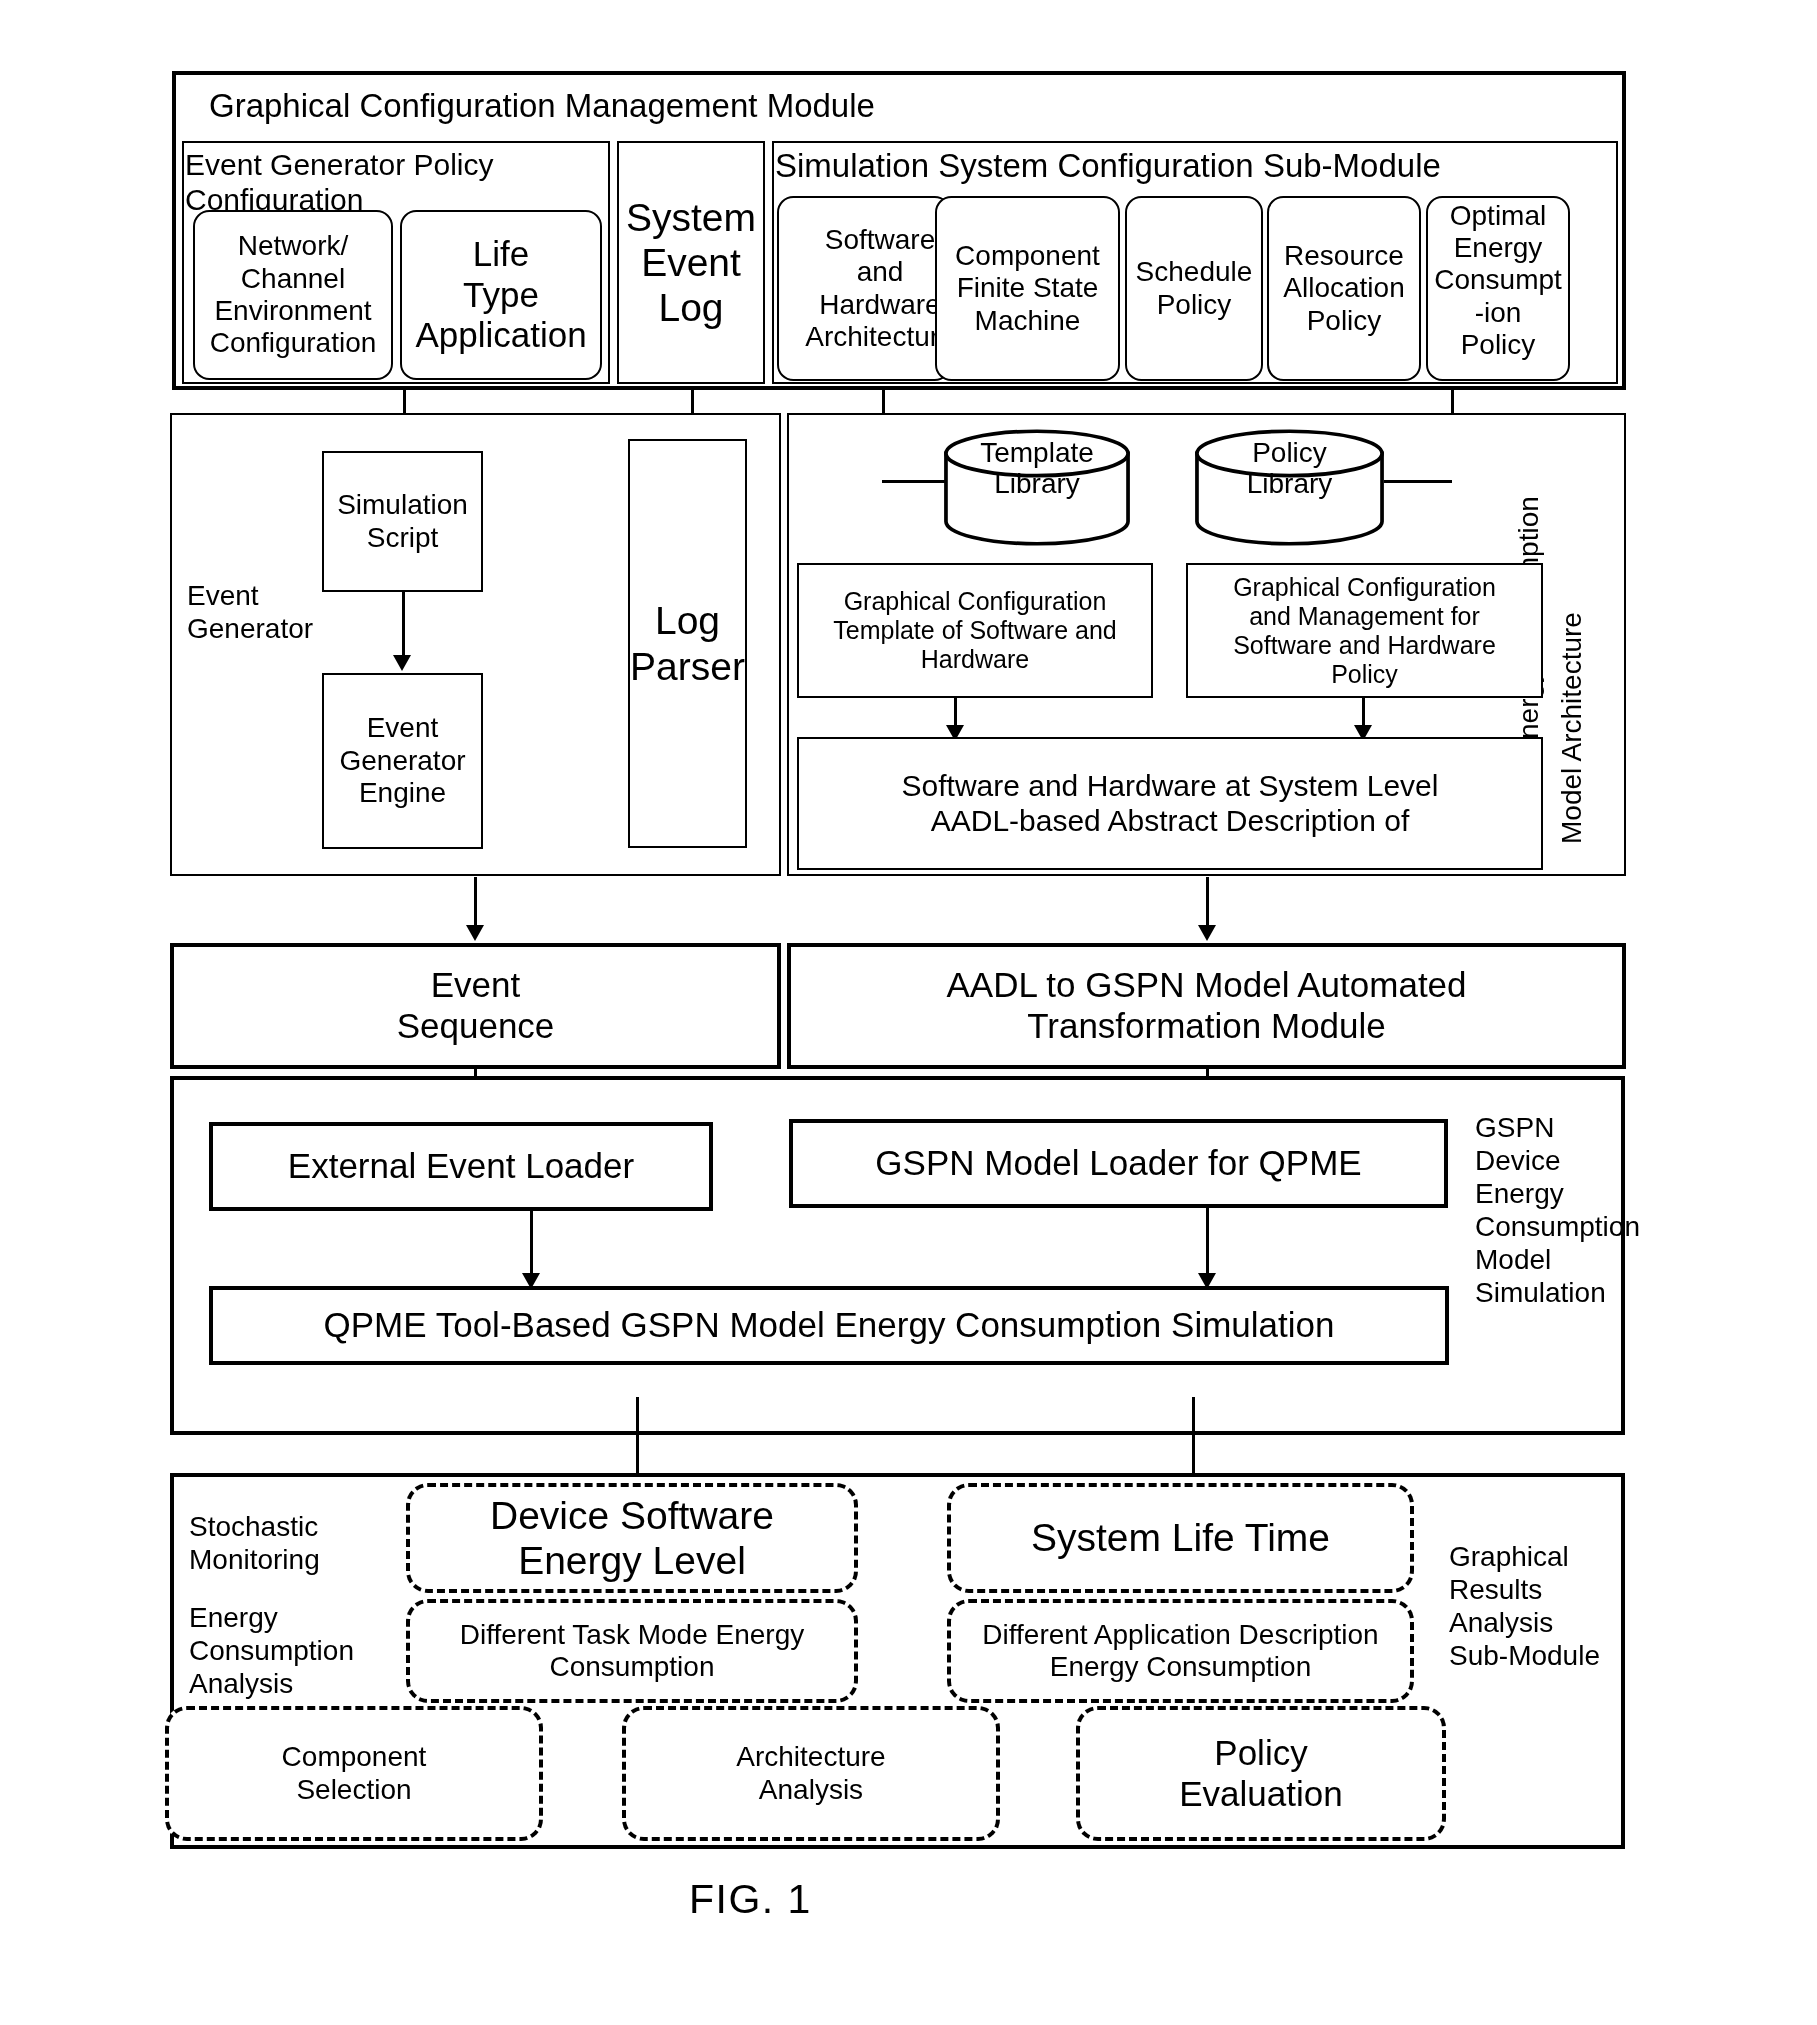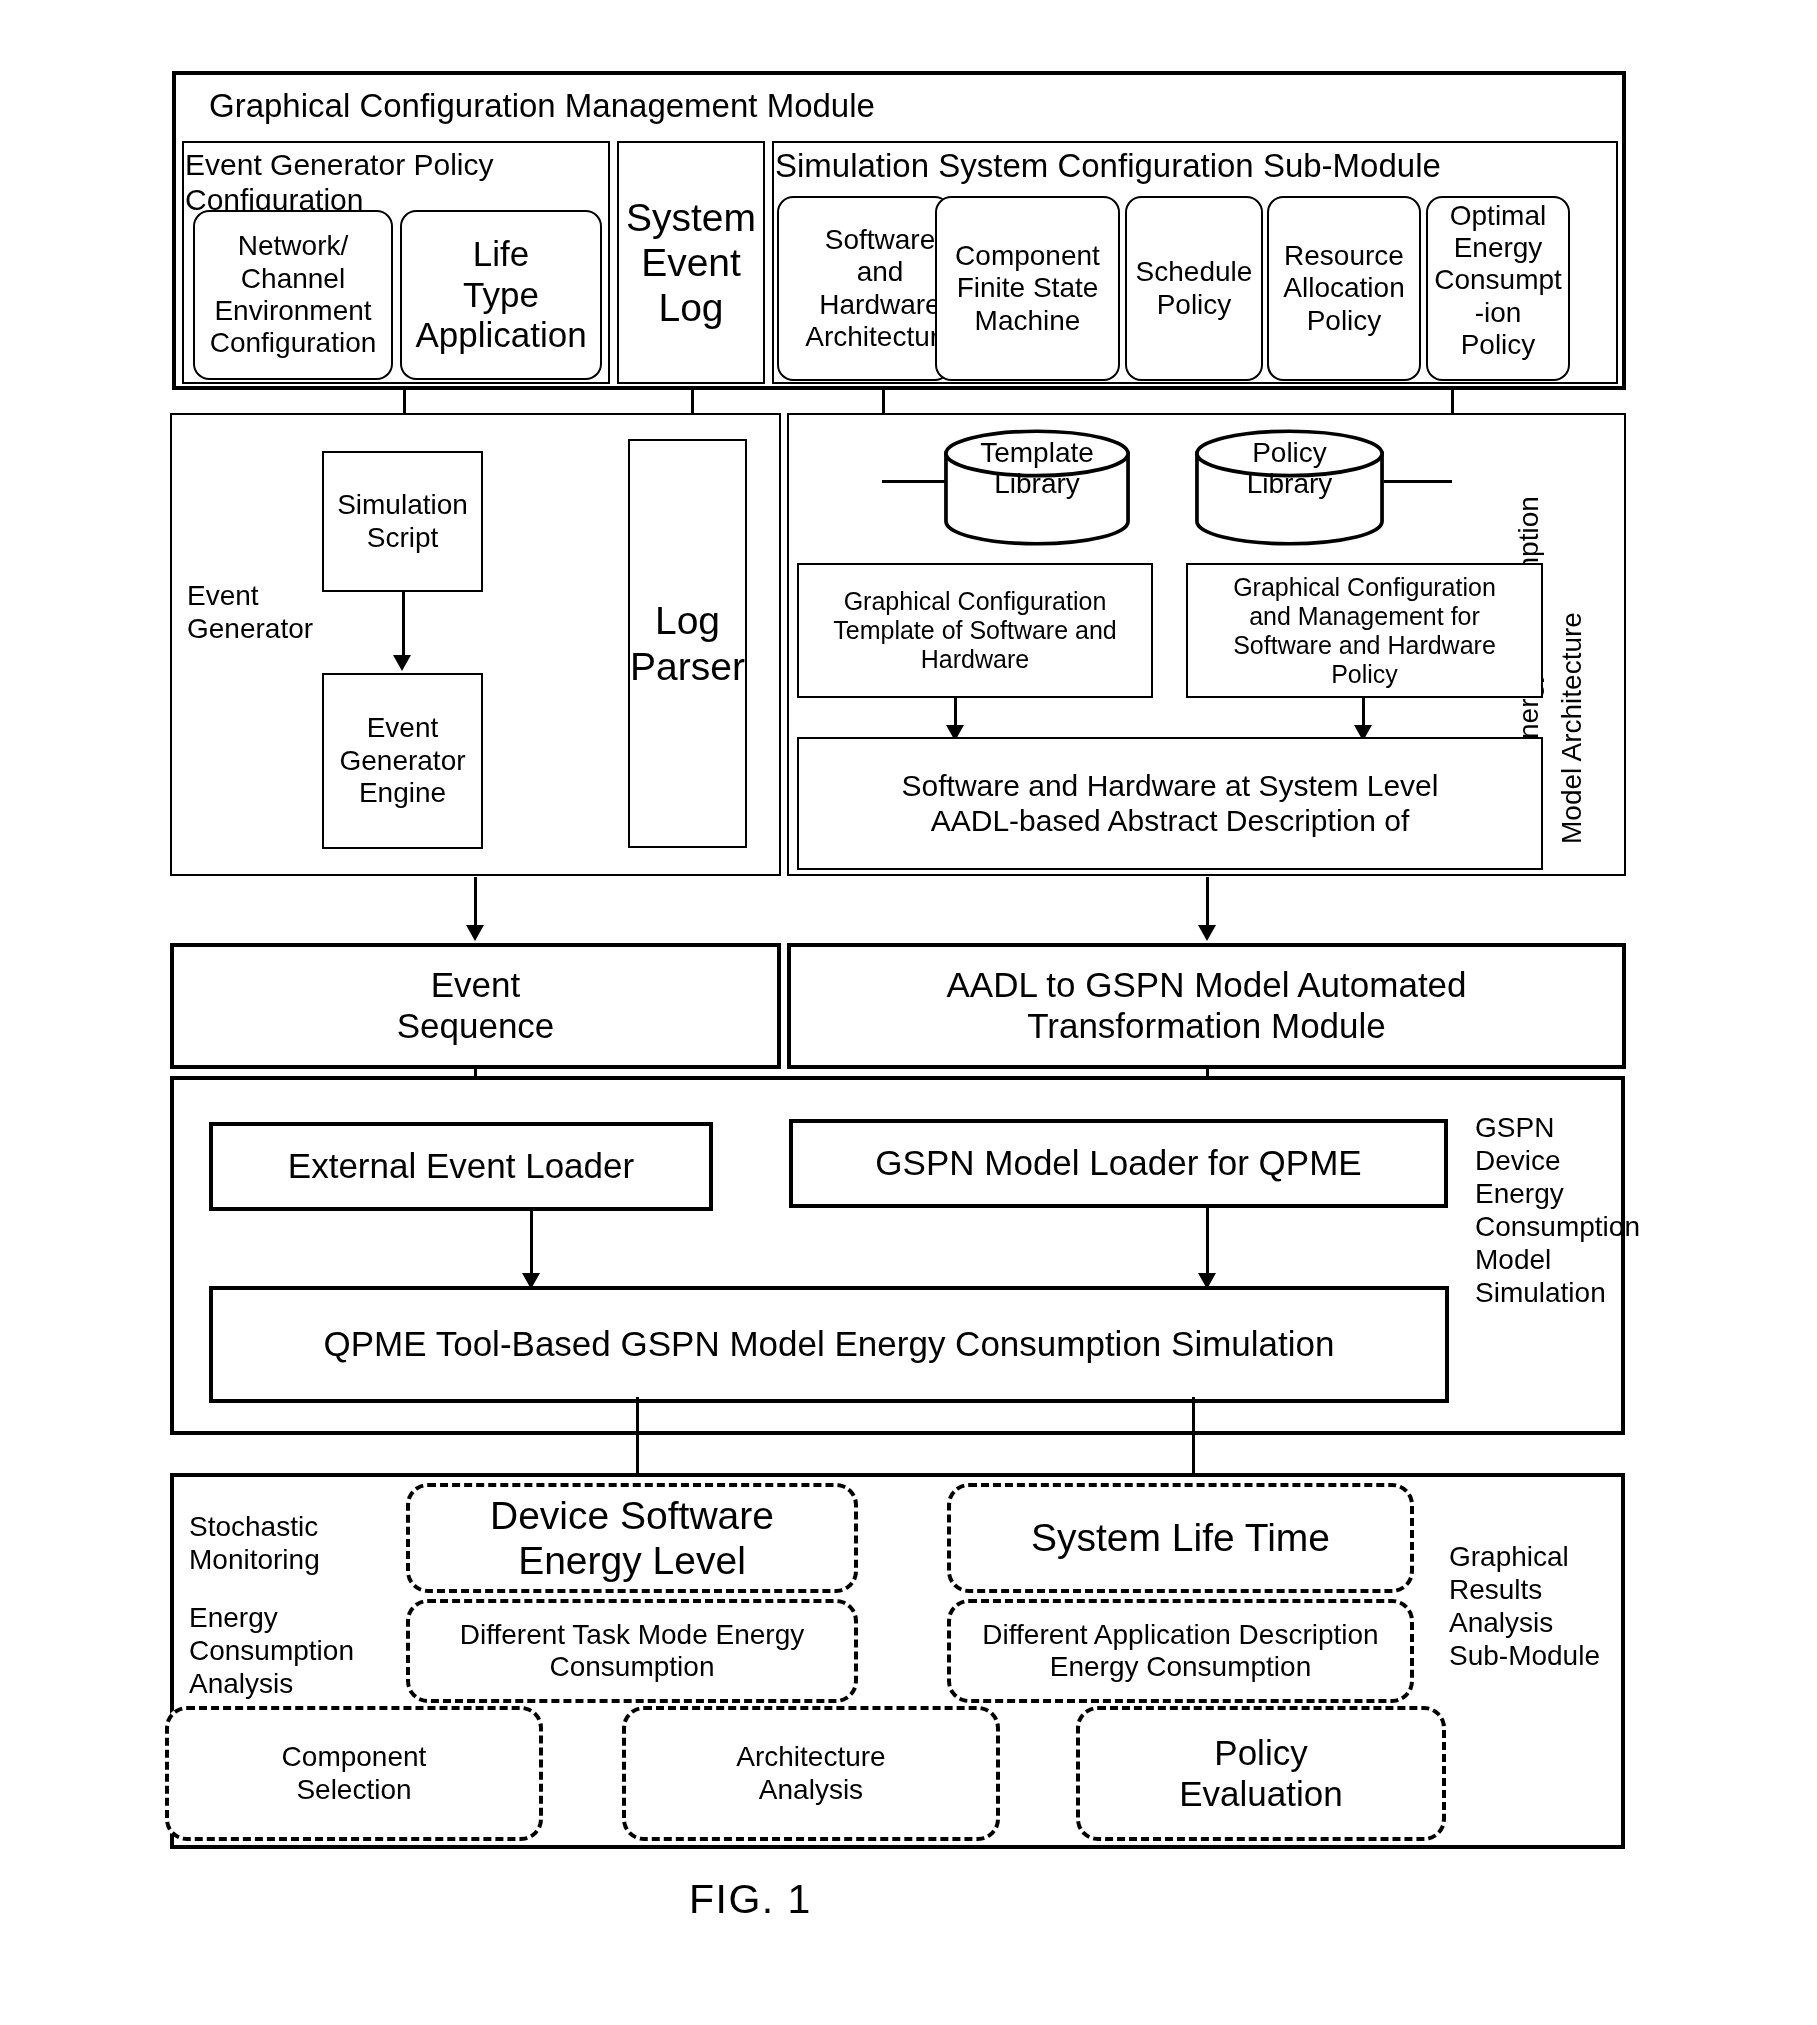--- a/index.html
+++ b/index.html
@@ -287,21 +287,21 @@
   <div class="bx thick" style="left:789px;top:1119px;width:659px;height:89px;text-align:right;">
     <span class="txt f-lg">GSPN Model Loader for QPME</span>
   </div>
 
   <div class="vline" style="left:530px;top:1211px;height:73px;"></div>
   <div class="arrowhead" style="left:522px;top:1273px;"></div>
 
   <div class="vline" style="left:1206px;top:1208px;height:76px;"></div>
   <div class="arrowhead" style="left:1198px;top:1273px;"></div>
 
-  <div class="bx thick" style="left:209px;top:1286px;width:1240px;height:117px;">
+  <div class="bx thick" style="left:209px;top:1286px;width:1240px;height:79px;">
     <span class="txt f-lg">QPME Tool-Based GSPN Model Energy Consumption Simulation</span>
   </div>
 
   <div class="vline" style="left:636px;top:1397px;height:93px;"></div>
   <div class="arrowhead" style="left:628px;top:1479px;"></div>
 
   <div class="vline" style="left:1192px;top:1397px;height:93px;"></div>
   <div class="arrowhead" style="left:1183px;top:1479px;"></div>
 
   <div class="bx thick" style="left:170px;top:1473px;width:1455px;height:376px;"></div>

